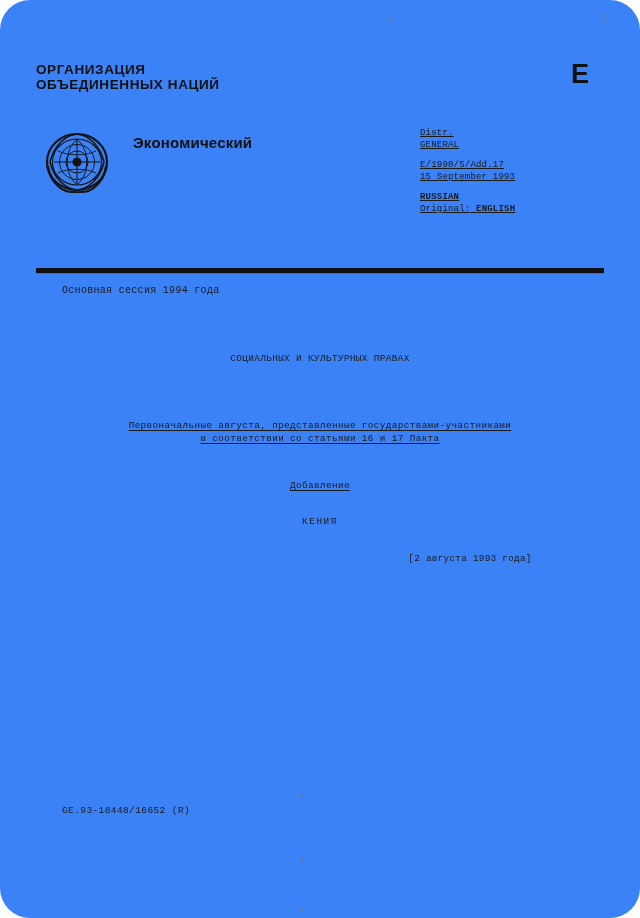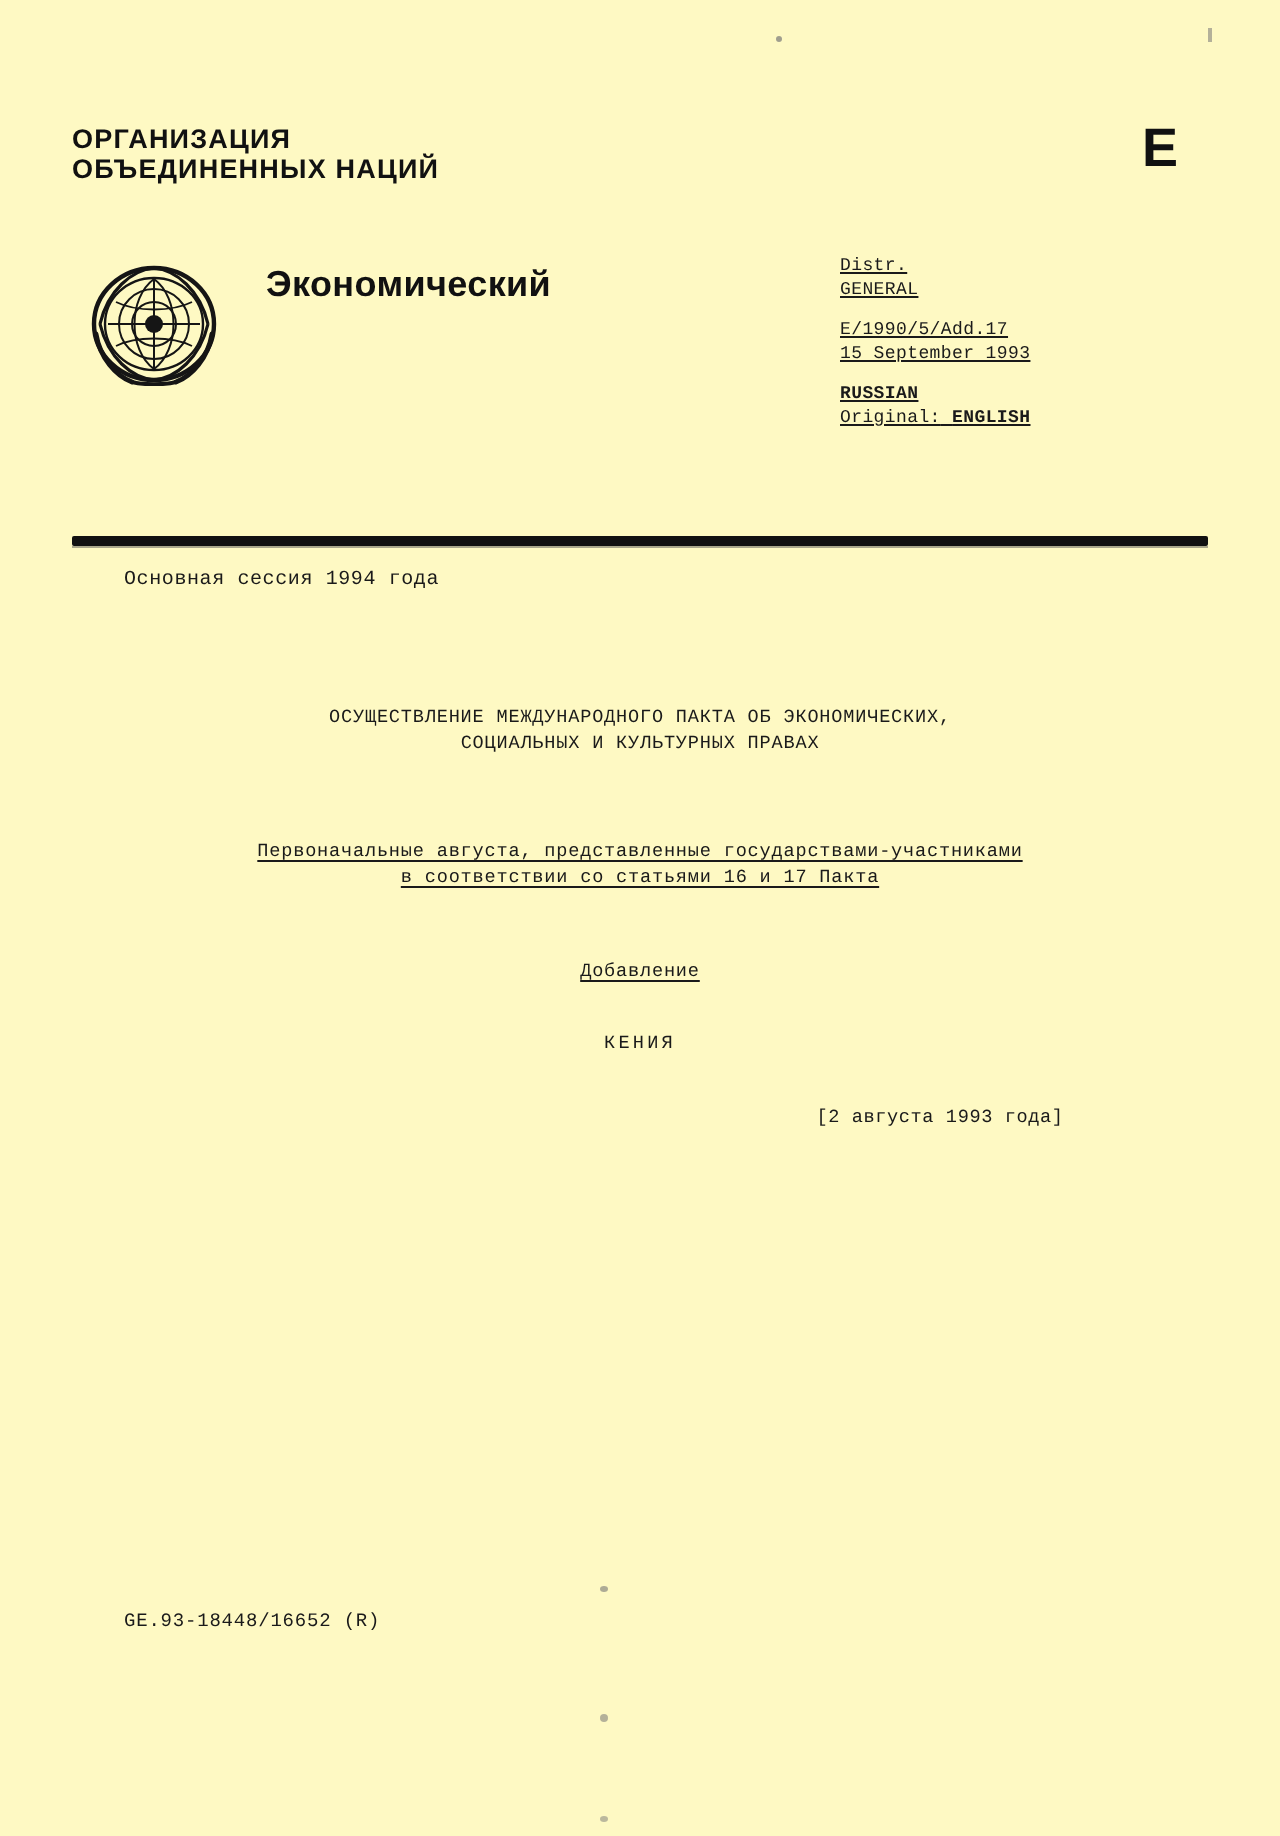--- a/index.html
+++ b/index.html
@@ -11,21 +11,22 @@
     width: 640px;
     height: 918px;
     position: relative;
     font-family: "Liberation Sans", sans-serif;
     color: #0a0a0a;
     overflow: hidden;
   }
   .page {
     position: absolute;
     inset: 0;
-    background: #fef9c3;
+    background: #3b82f6;
+    border-radius: 30px;
   }
 
   
   .mark {
     position: absolute;
     background: #777;
   }
   .mark-tl { left: 388px; top: 18px; width: 3px; height: 3px; border-radius: 50%; opacity: .7; }
   .mark-tr { left: 604px; top: 14px; width: 2px; height: 7px; opacity: .55; }
   .mark-mid { left: 300px; top: 793px; width: 4px; height: 3px; border-radius: 50%; opacity: .6; }
@@ -67,21 +68,21 @@
     height: 62px;
   }
 
   
   .body-title {
     position: absolute;
     left: 133px;
     top: 130px;
     font-family: "Liberation Sans", sans-serif;
     font-weight: bold;
-    font-size: 18px;
+    font-size: 15px;
     line-height: 25px;
     color: #111;
     letter-spacing: .2px;
   }
 
   
   .distr {
     position: absolute;
     left: 420px;
     top: 128px;
@@ -244,21 +245,20 @@
         <span class="b">ENGLISH</span>
       </div>
     </div>
   </div>
 
   <div class="rule"></div>
 
   <div class="session">Основная сессия 1994 года</div>
 
   <div class="tw main-title">
-    <div>ОСУЩЕСТВЛЕНИЕ МЕЖДУНАРОДНОГО ПАКТА ОБ ЭКОНОМИЧЕСКИХ,</div>
     <div>СОЦИАЛЬНЫХ И КУЛЬТУРНЫХ ПРАВАХ</div>
   </div>
 
   <div class="tw subtitle">
     <div><span>Первоначальные августа, представленные государствами-участниками</span></div>
     <div><span>в соответствии со статьями 16 и 17 Пакта</span></div>
   </div>
 
   <div class="tw addendum">
     <span>Добавление</span>

